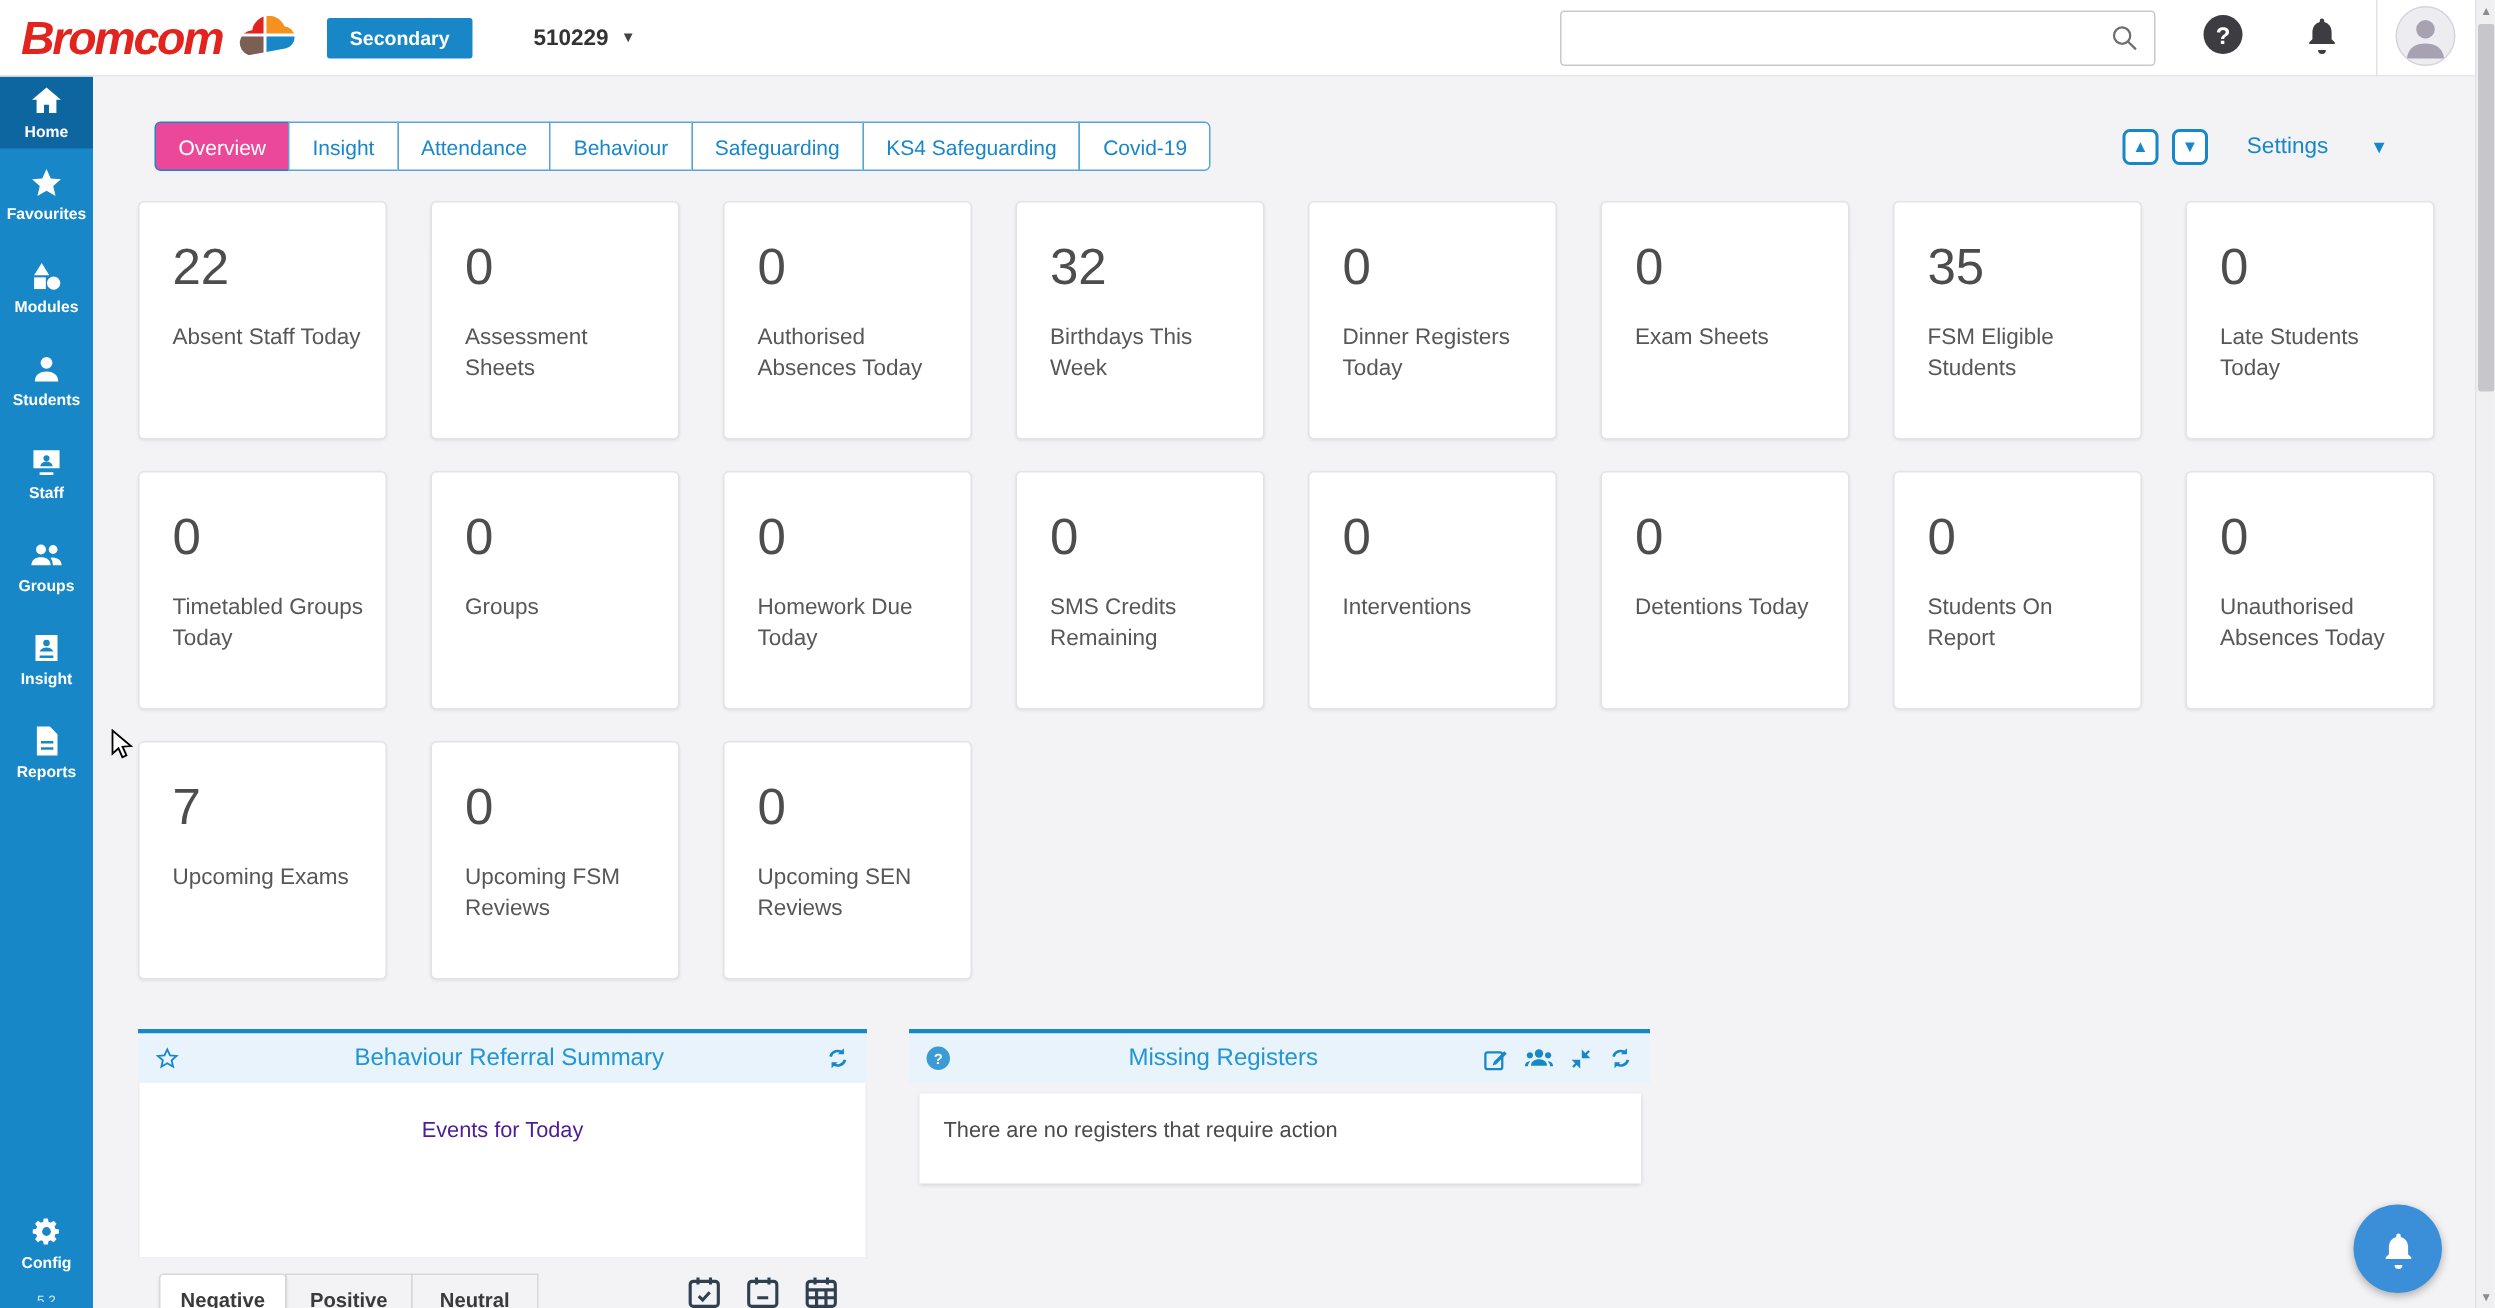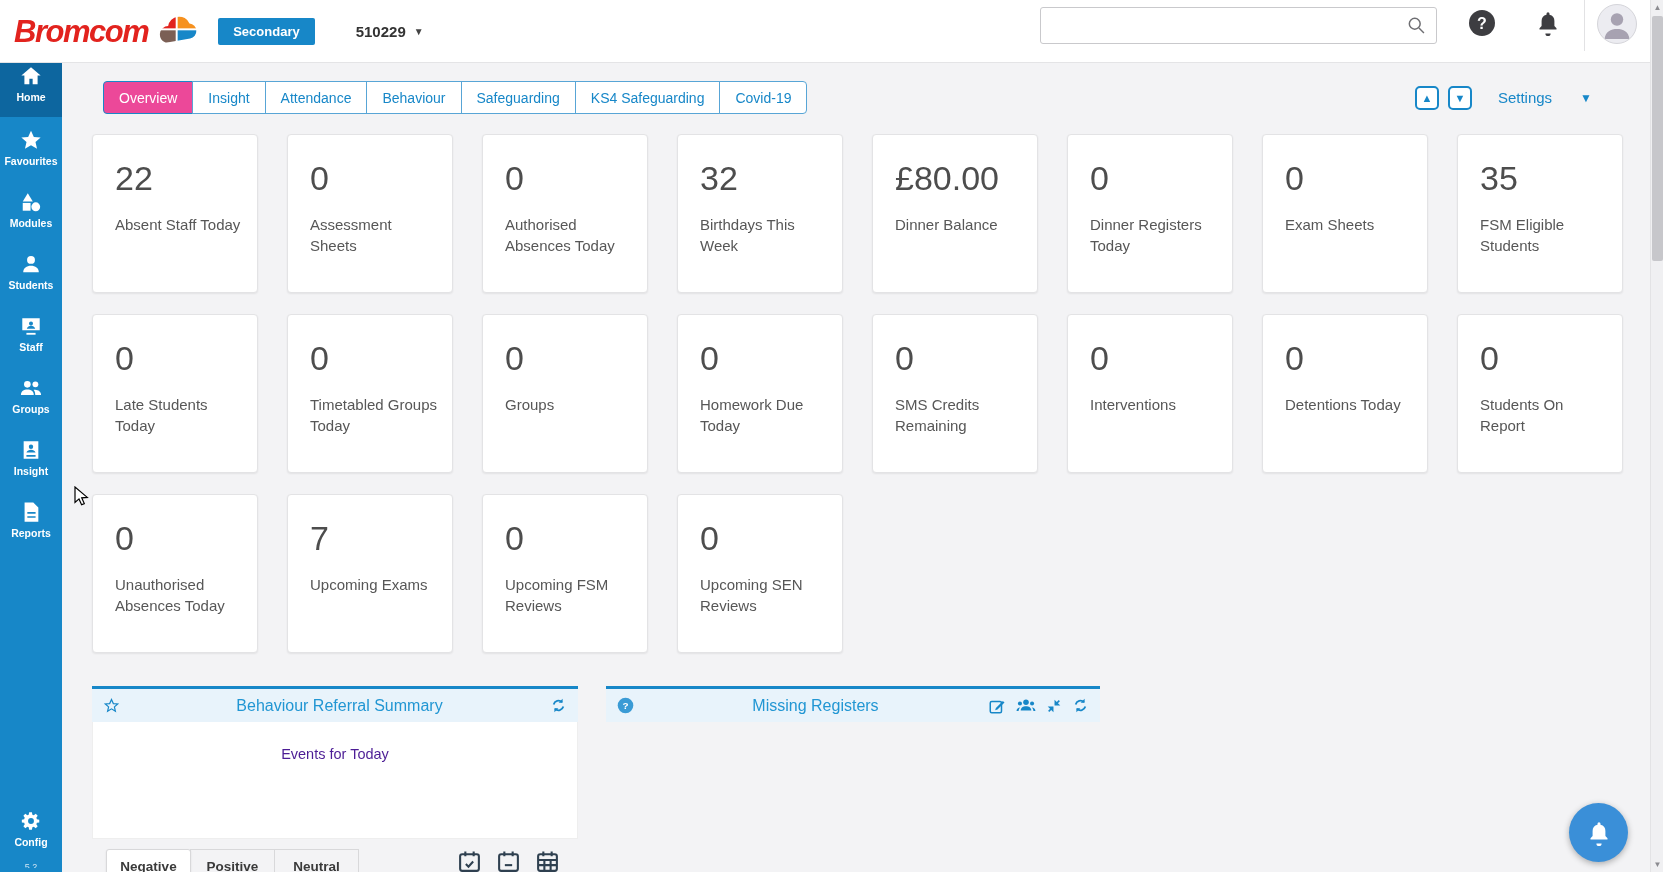--- a/index.html
+++ b/index.html
@@ -1,20 +1,20 @@
 <!DOCTYPE html>
 <html><head>
 <meta charset="utf-8">
 <style>
   * { box-sizing: border-box; margin: 0; padding: 0; }
   html,body { width:1663px; height:872px; overflow:hidden;
     font-family:"Liberation Sans", sans-serif; background:#f3f3f5; position:relative; }
 
   
-  .topbar { position:absolute; left:0; top:0; width:1650px; height:63px; background:#fff;
+  .topbar { position:absolute; left:0; top:0; width:1650px; height:51px; background:#fff;
     border-bottom:1px solid #e4e4e6; display:flex; align-items:center; z-index:30; }
   .logo-wrap { display:flex; align-items:center; margin-left:14px; }
   .logo-text { font-size:31px; font-weight:bold; font-style:italic; color:#e2231e;
     letter-spacing:-1.5px; line-height:1; }
   .logo-cloud { margin-left:8px; }
   .phase-badge { margin-left:20px; background:#1787c8; color:#fff; font-weight:bold;
     font-size:13px; padding:6px 15px; border-radius:2px; }
   .school-id { margin-left:41px; font-weight:bold; font-size:15px; color:#333;
     display:flex; align-items:center; gap:8px; cursor:pointer; }
   .school-id .caret { font-size:10px; color:#444; }
@@ -26,21 +26,21 @@
   .bell-btn { position:absolute; left:1536px; top:10px; width:24px; height:26px; cursor:pointer; }
   .top-divider { position:absolute; left:1584px; top:0; width:1px; height:51px; background:#e2e2e4; }
   .avatar { position:absolute; left:1597px; top:4px; width:40px; height:40px; border-radius:50%;
     border:1px solid #d5d5da; overflow:hidden; background:#ececf1; cursor:pointer; }
 
   
   .sidebar { position:absolute; left:0; top:51px; bottom:0; width:62px; background:#1787c8;
     display:flex; flex-direction:column; z-index:20; padding-bottom:4px; }
   .side-item { height:62px; display:flex; flex-direction:column; align-items:center;
     justify-content:center; gap:4px; cursor:pointer; flex:none; }
-  .side-item.active { background:#0d669f; height:66px; }
+  .side-item.active { background:#0d669f; height:48px; }
   .side-item.bottom { margin-top:auto; }
   .sicon svg { width:22px; height:22px; fill:#fff; display:block; }
   .slabel { color:#fff; font-size:10.5px; font-weight:bold; }
   .version-sliver { height:8px; overflow:hidden; color:#cfe6f5; font-size:9px;
     text-align:center; line-height:14px; }
 
   
   .main { position:absolute; left:62px; top:51px; right:13px; bottom:0; overflow:hidden; }
   .dash-head { display:flex; align-items:center; justify-content:space-between;
     margin:30px 58px 0 41px; }
@@ -274,24 +274,20 @@
       </div>
       <div class="card">
         <div class="card-value">0</div>
         <div class="card-label">Authorised Absences Today</div>
       </div>
       <div class="card">
         <div class="card-value">32</div>
         <div class="card-label">Birthdays This Week</div>
       </div>
       <div class="card">
-        <div class="card-value">£80.00</div>
-        <div class="card-label">Dinner Balance</div>
-      </div>
-      <div class="card">
         <div class="card-value">0</div>
         <div class="card-label">Dinner Registers Today</div>
       </div>
       <div class="card">
         <div class="card-value">0</div>
         <div class="card-label">Exam Sheets</div>
       </div>
       <div class="card">
         <div class="card-value">35</div>
         <div class="card-label">FSM Eligible Students</div>
@@ -439,20 +435,23 @@
           <span class="wicon">
             <svg width="17" height="17" viewBox="0 0 24 24">
                 <path d="M5.2 10.5a7 7 0 0 1 11.6-3.4" fill="none" stroke="#1787c8" stroke-width="2.5"></path>
                 <path d="M17.8 2.6v5.6h-5.6z" fill="#1787c8"></path>
                 <path d="M18.8 13.5a7 7 0 0 1-11.6 3.4" fill="none" stroke="#1787c8" stroke-width="2.5"></path>
                 <path d="M6.2 21.4v-5.6h5.6z" fill="#1787c8"></path>
               </svg>
           </span>
         </span>
       </div>
+      <div class="missing-body">
+        <span>There are no registers that require action</span>
+      </div>
     </div>
   </div>
 </div>
 
 <div class="fab">
   <svg width="24" height="26" viewBox="0 0 24 26">
       <path fill="#fff" d="M12 26a2.6 2.6 0 0 0 2.6-2.6H9.4A2.6 2.6 0 0 0 12 26zm8.5-6.6v-1.2l-2.1-2.1V11a6.4 6.4 0 0 0-4.9-6.3v-.9a1.5 1.5 0 1 0-3 0v.9A6.4 6.4 0 0 0 5.6 11v5.1l-2.1 2.1v1.2z"></path>
     </svg>
 </div>
 

